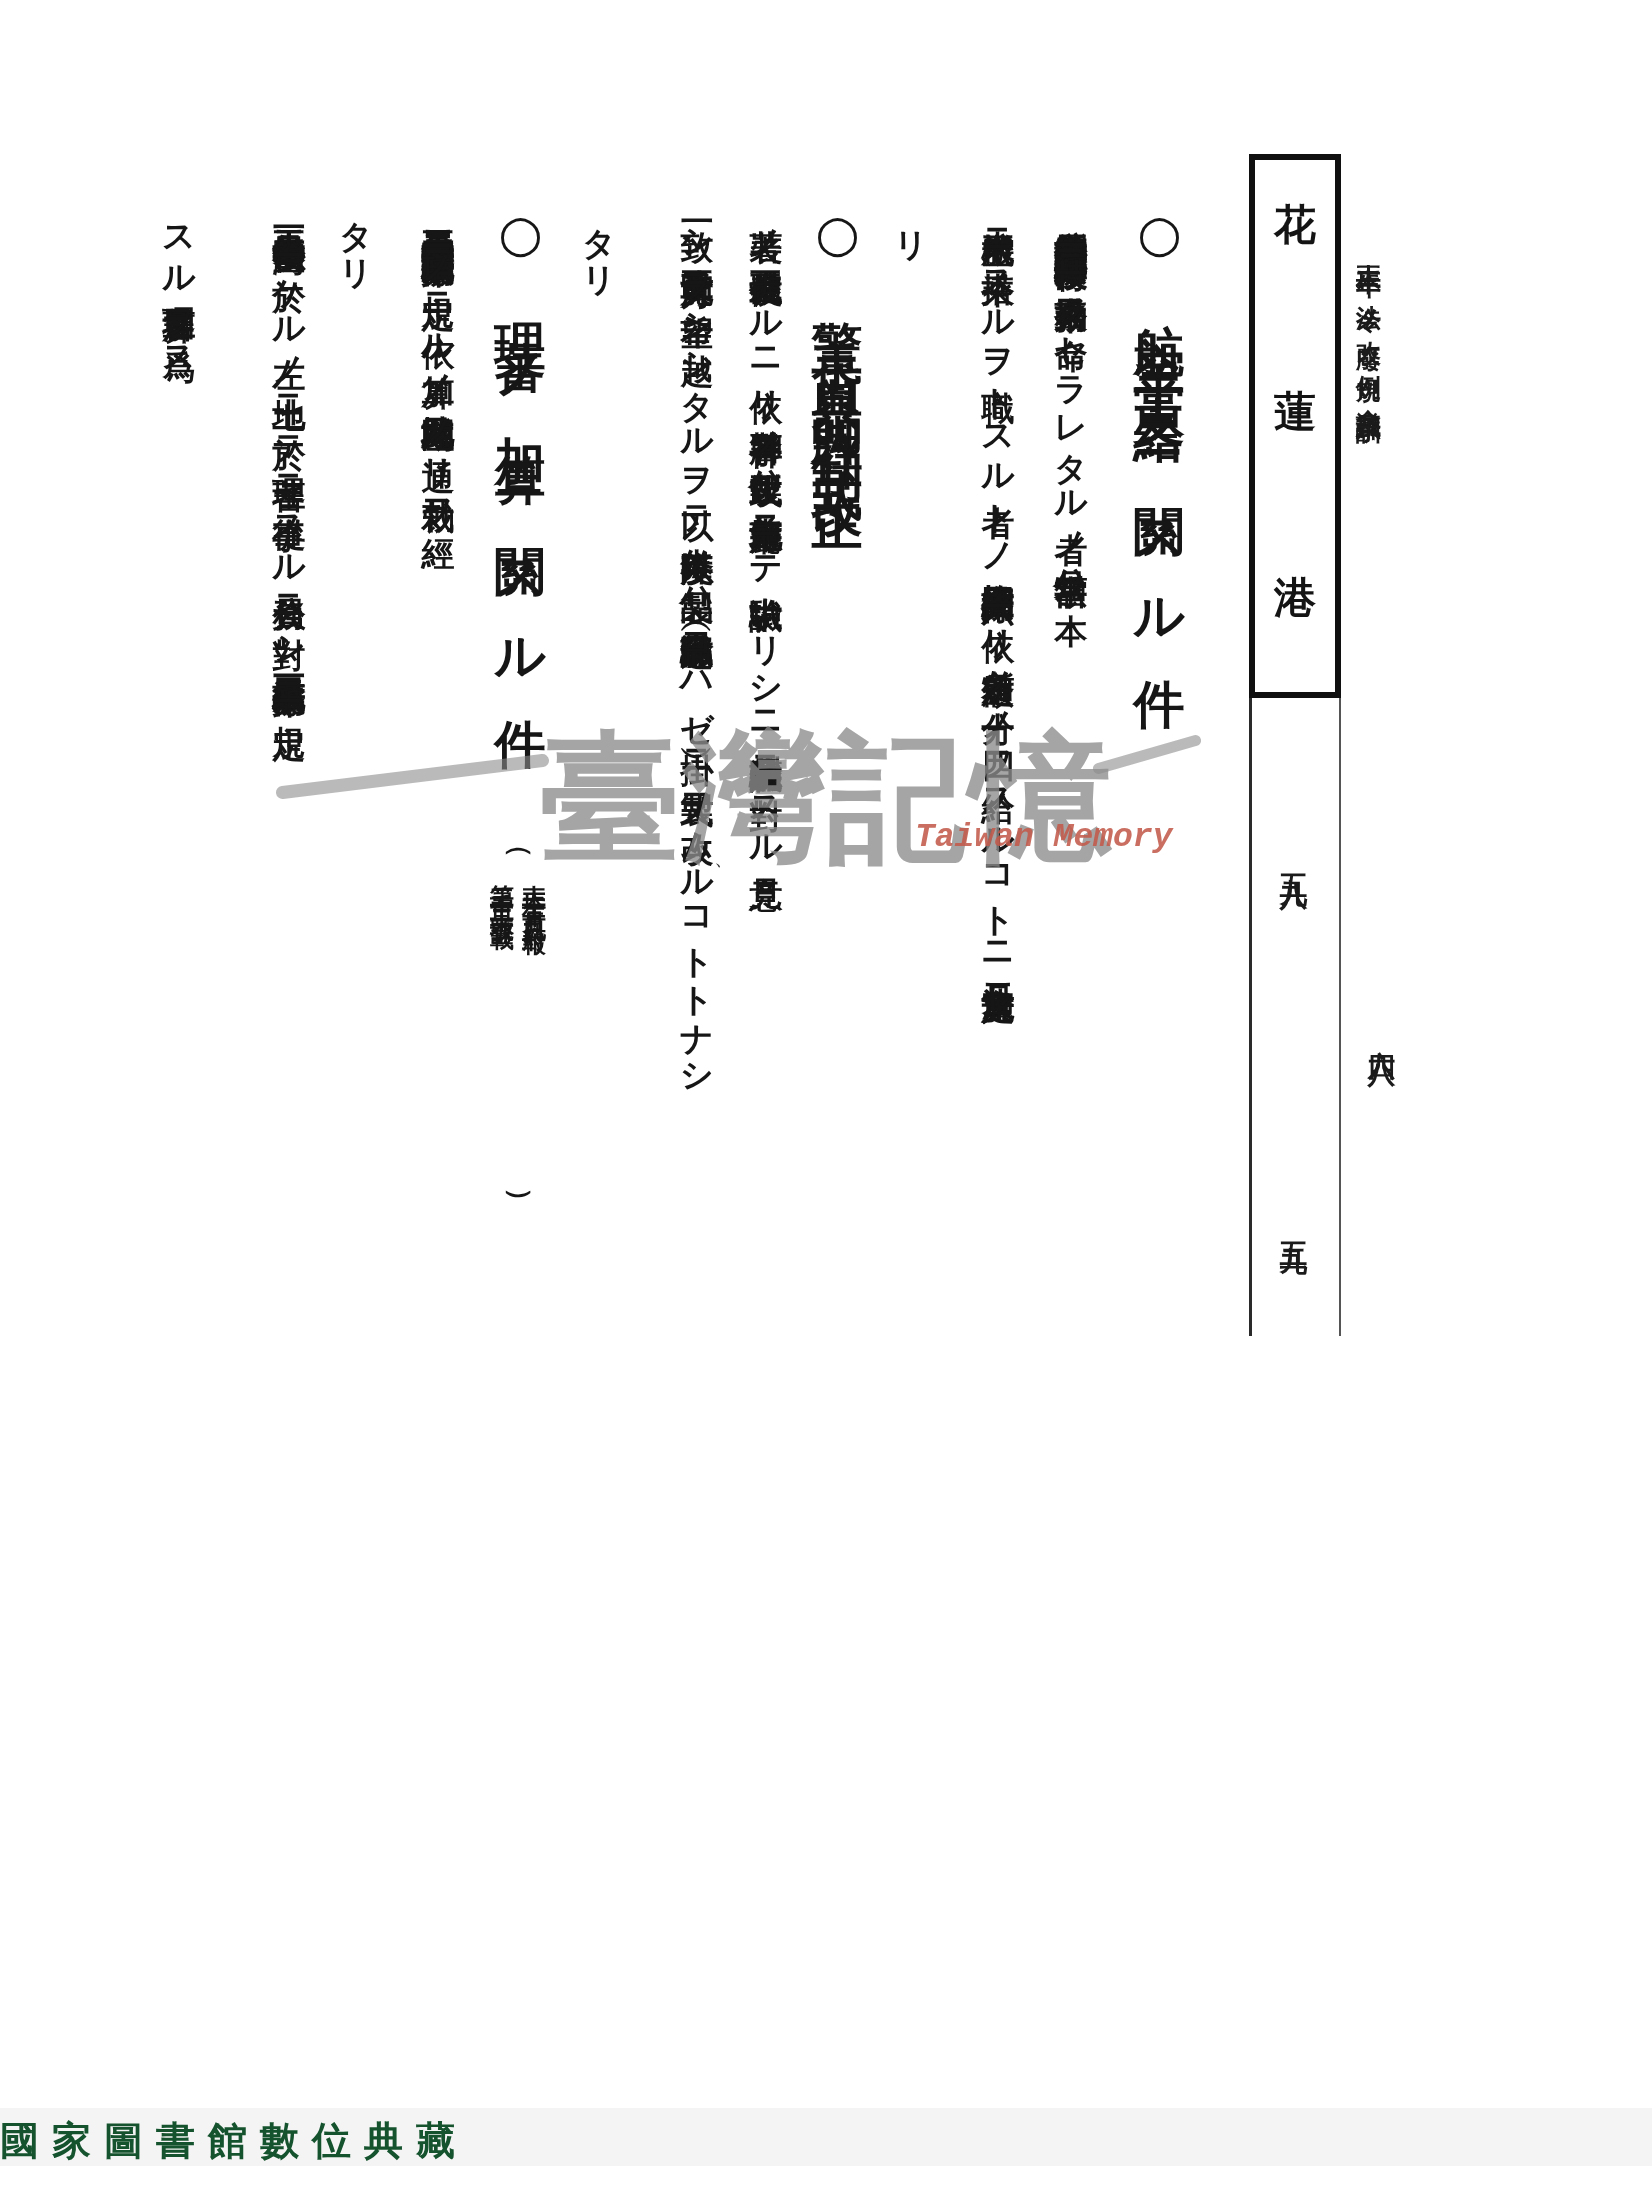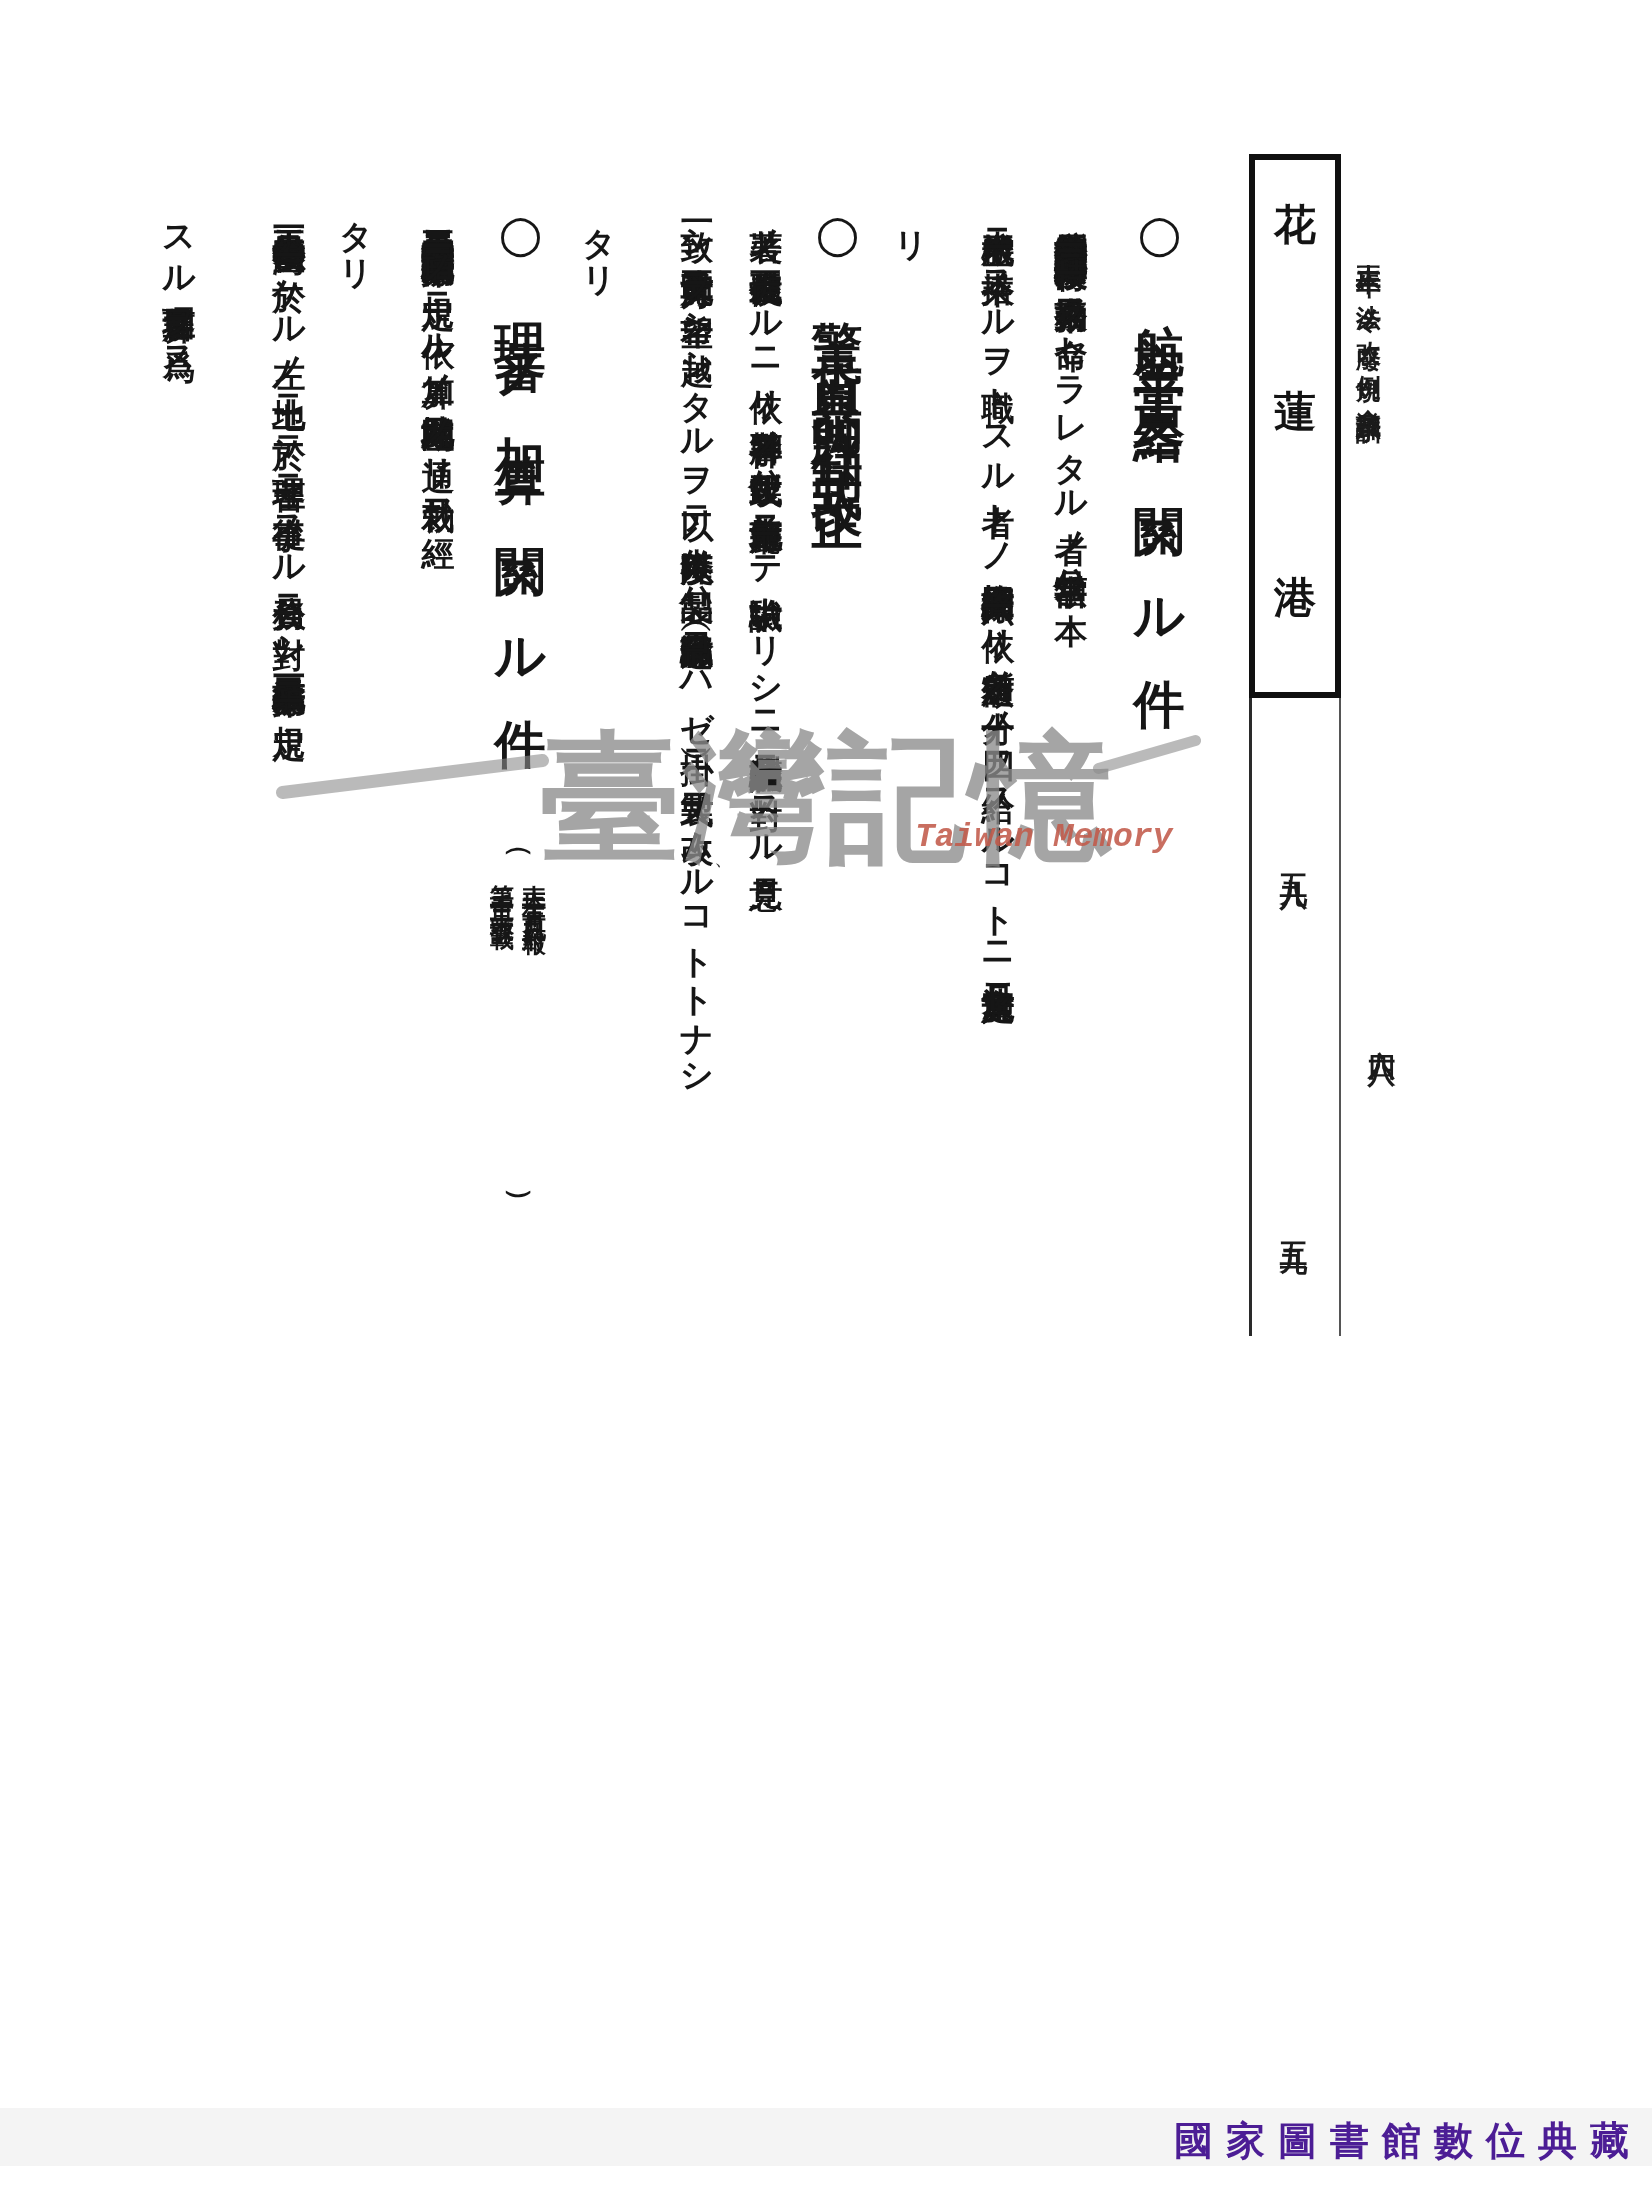--- a/index.html
+++ b/index.html
@@ -25,22 +25,22 @@
         letter-spacing:3.7px;color:rgba(140,140,140,0.78);z-index:6;
         font-family:"DejaVu Serif",serif;}
   .wm-sub{position:absolute;left:915px;top:819px;font-size:33px;font-style:italic;
         font-weight:700;color:rgba(194,90,74,0.88);z-index:7;
         font-family:Liberation Mono, monospace;}
   .wm-swash{position:absolute;background:rgba(140,140,140,0.6);border-radius:7.3px;z-index:6;}
   .swash-l{left:275px;top:770px;width:275px;height:13px;transform:rotate(-7deg);}
   .swash-r{left:1091px;top:749px;width:112px;height:11px;transform:rotate(-16deg);}
   .footer-band{position:absolute;left:0;top:2108px;width:1653px;height:58px;
         background:rgba(0,0,0,0.045);z-index:2;}
-  .footer-caption{position:absolute;left:0;top:2114px;width:1642px;text-align:right;
-        font-size:39px;letter-spacing:13px;color:#4c1d95;font-weight:700;z-index:3;}
+  .footer-caption{position:absolute;left:0;top:2114px;width:1642px;text-align:left;
+        font-size:39px;letter-spacing:13px;color:#14532d;font-weight:700;z-index:3;}
   .correction{position:absolute;left:714px;top:845px;font-size:20px;color:#333;z-index:1;}
 </style>
 </head>
 <body>
 
 <div class="vcol headerline" style="left:1356px;top:243px;">大正十三年　法令ノ改廢　例規　會議及訓示</div>
 <div class="vcol pagenum" style="left:1368px;top:1029px;">六四八</div>
 
 <div class="hualien-box">
   <span class="hualien-char">花</span>

